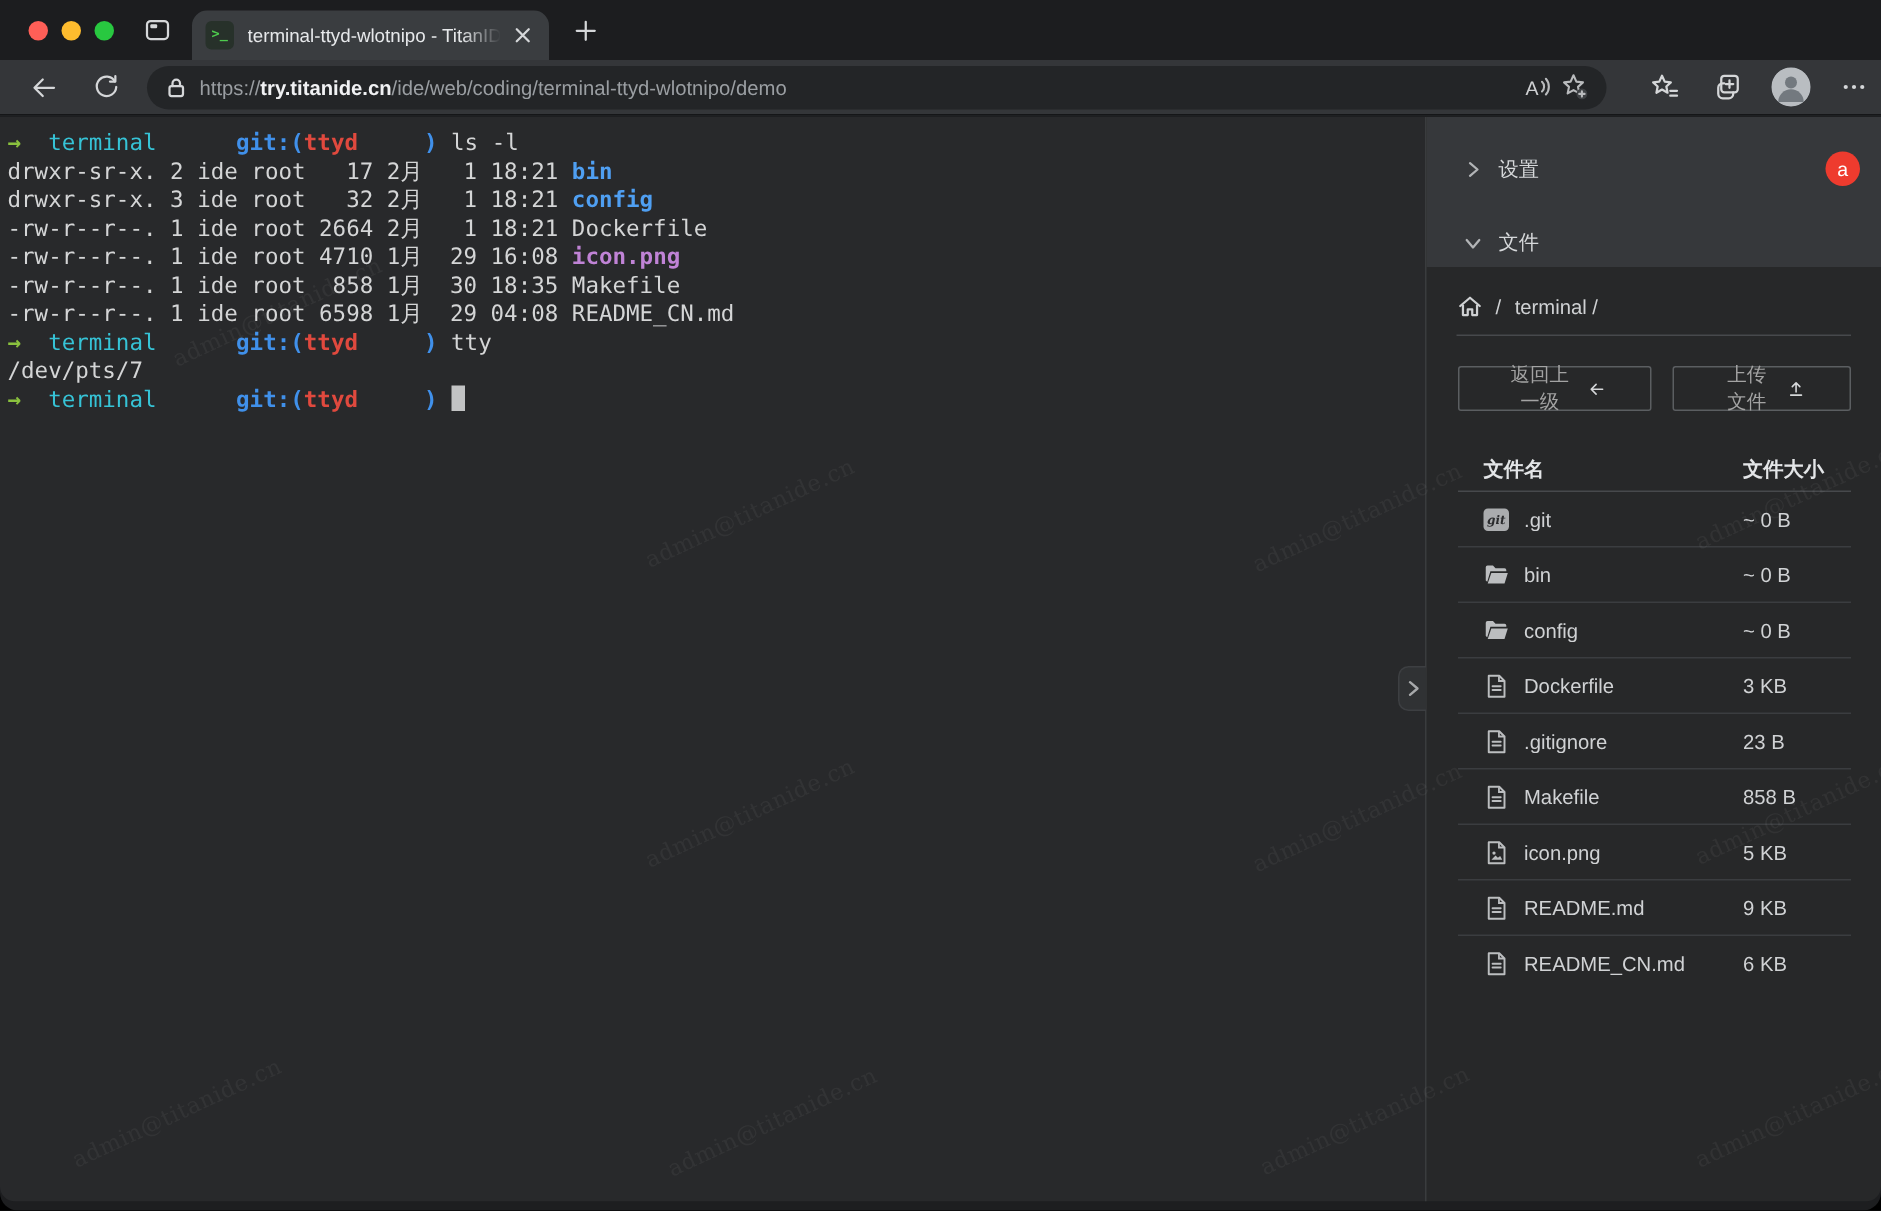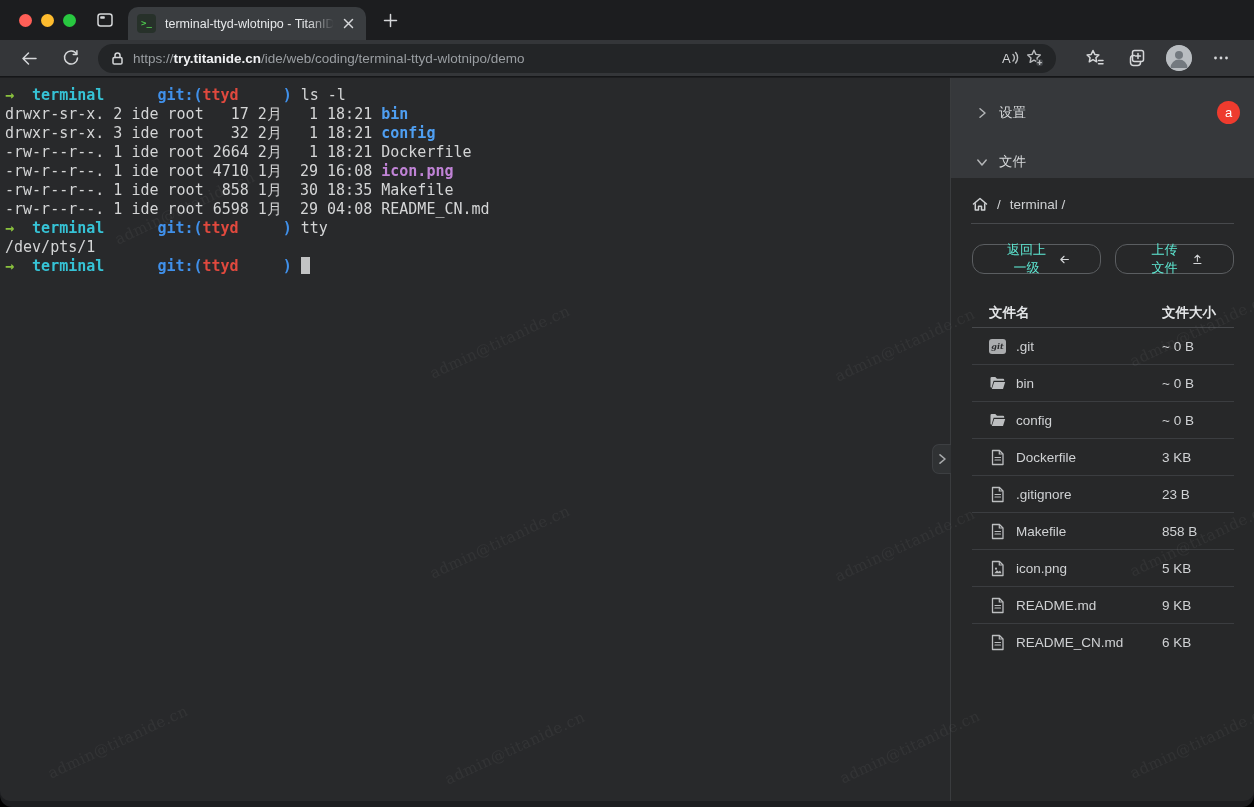--- a/index.html
+++ b/index.html
@@ -20,21 +20,21 @@
              font:bold 9px/19px "DejaVu Sans Mono", monospace; text-align:center; letter-spacing:0; flex:none; }
   .tab-title { flex:1; margin-left:9px; font-size:12.5px; color:#e6e8ea; white-space:nowrap; overflow:hidden;
                -webkit-mask-image:linear-gradient(90deg,#000 82%,transparent 97%);
                mask-image:linear-gradient(90deg,#000 82%,transparent 97%); }
   .tab-close { flex:none; width:18px; height:18px; display:flex; align-items:center; justify-content:center;
                border-radius:4px; }
   .newtab { width:26px; height:26px; margin-left:11px; display:flex; align-items:center; justify-content:center; border-radius:6px; }
 
   
   .toolbar { height:37px; background:#343639; border-bottom:1px solid #151618;
-             display:flex; align-items:center; padding:0 20px 0 16px; }
+             display:flex; align-items:center; padding:0 5px 0 16px; }
   .nav-ic { width:26px; height:26px; display:flex; align-items:center; justify-content:center; border-radius:6px; flex:none; }
   .nav-ic + .nav-ic { margin-left:16px; }
   .addressbar { flex:1; height:29px; margin:0 10px 0 14px; background:#232527; border-radius:15px;
                 display:flex; align-items:center; padding:0 8px 0 12px; min-width:0; }
   .url { flex:1; font-size:13.5px; white-space:nowrap; overflow:hidden; margin-left:8px; }
   .url .dim { color:#9a9ea2; }
   .url .host { color:#f0f1f3; font-weight:bold; }
   .bar-ic { width:26px; height:26px; display:flex; align-items:center; justify-content:center; border-radius:6px; flex:none; }
   .avatar { width:26px; height:26px; border-radius:50%; background:#a6abb0; overflow:hidden;
             display:flex; align-items:center; justify-content:center; flex:none; margin-left:16px; }
@@ -42,21 +42,21 @@
   .tool-right .bar-ic { margin-left:16px; }
 
   
   .main { position:absolute; top:78px; left:0; right:0; bottom:6px; display:flex;
           border-radius:0 0 10px 10px; overflow:hidden; }
 
   .terminal { flex:1; background:#28292b; padding:8px 0 0 5px; position:relative;
               font:15px/19px "DejaVu Sans Mono", monospace; color:#d4d5d6; }
   .term-line { white-space:pre; }
   .seg-g { color:var(--green); font-weight:bold; }
-  .seg-c { color:var(--cyan);  font-weight:bold; }
+  .seg-c { color:var(--cyan);  font-weight:normal; }
   .seg-b { color:var(--blue);  font-weight:bold;margin-left:44px; }
   .seg-r { color:var(--red);   font-weight:bold; }
   .seg-f { color:var(--fileblue); font-weight:bold; }
   .seg-m { color:var(--magenta);  font-weight:bold; }
   .seg-d { color:#d4d5d6; }
   .cursor { display:inline-block; width:9px; height:17px; background:#c2c3c4; vertical-align:-3px; }
 
   
   .handle { position:absolute; right:303px; top:366px; width:19px; height:30px; background:#303234;
             border:1px solid #3d3f42; border-right:none; border-radius:7px 0 0 7px; z-index:6;
@@ -68,22 +68,22 @@
   .sb-head { background:#36383b; padding:1px 0; }
   .sb-row { height:31px; display:flex; align-items:center; gap:11px; padding:0 14px 0 25px;
             color:#d6d8da; font-size:13.5px;margin-top:18px; }
   .badge { margin-left:auto; width:23px; height:23px; border-radius:50%; background:var(--badge);
            color:#fff; font-size:13px; display:flex; align-items:center; justify-content:center; }
   .sb-body { flex:1; }
   .breadcrumb { display:flex; align-items:center; gap:9px; padding:19px 20px 11px 21px;
                 color:#cfd1d3; font-size:13.5px; }
   .bc-divider { border-bottom:1px solid #47494c; margin:0 20px; }
   .btn-row { display:flex; gap:14px; padding:20px 20px 14px 21px; }
-  .btn { height:30px; border:1px solid #5b5e61; border-radius:12px; background:transparent;
-         color:#5eead4; font-size:13px; font-family:inherit; display:flex; align-items:center; gap:9px; padding:0 30px; cursor:pointer; }
+  .btn { height:30px; border:1px solid #5b5e61; border-radius:2px; background:transparent;
+         color:#a3a3a3; font-size:13px; font-family:inherit; display:flex; align-items:center; gap:9px; padding:0 30px; cursor:pointer; }
   .file-table { margin:10px 20px 0 21px; }
   .ft-head { display:flex; align-items:center; height:30px; border-bottom:1px solid #47494c;
              color:#e3e5e7; font-size:13.5px; font-weight:bold; }
   .ft-name-h { flex:1; padding-left:17px; }
   .ft-size-h { width:72px; flex:none; }
   .ft-row { display:flex; align-items:center; height:37px; border-bottom:1px solid #3b3d40;
             color:#d0d2d4; font-size:13.5px; }
   .ft-row:last-child { border-bottom:none; }
   .ficon { width:17px; height:17px; margin:0 10px 0 17px; flex:none; display:flex; align-items:center; justify-content:center; }
   .fname { flex:1; white-space:nowrap; overflow:hidden; }
@@ -203,21 +203,21 @@
     <div class="terminal">
       <div id="term-lines">
           <div class="term-line"><span class="seg-g">→</span><span class="seg-d">  </span><span class="seg-c">terminal</span><span class="seg-d"> </span><span class="seg-b">git:(</span><span class="seg-r">ttyd</span><span class="seg-b">)</span><span class="seg-d"> ls -l</span></div>
           <div class="term-line"><span class="seg-d">drwxr-sr-x. 2 ide root   17 2月   1 18:21 </span><span class="seg-f">bin</span></div>
           <div class="term-line"><span class="seg-d">drwxr-sr-x. 3 ide root   32 2月   1 18:21 </span><span class="seg-f">config</span></div>
           <div class="term-line"><span class="seg-d">-rw-r--r--. 1 ide root 2664 2月   1 18:21 Dockerfile</span></div>
           <div class="term-line"><span class="seg-d">-rw-r--r--. 1 ide root 4710 1月  29 16:08 </span><span class="seg-m">icon.png</span></div>
           <div class="term-line"><span class="seg-d">-rw-r--r--. 1 ide root  858 1月  30 18:35 Makefile</span></div>
           <div class="term-line"><span class="seg-d">-rw-r--r--. 1 ide root 6598 1月  29 04:08 README_CN.md</span></div>
           <div class="term-line"><span class="seg-g">→</span><span class="seg-d">  </span><span class="seg-c">terminal</span><span class="seg-d"> </span><span class="seg-b">git:(</span><span class="seg-r">ttyd</span><span class="seg-b">)</span><span class="seg-d"> tty</span></div>
-          <div class="term-line"><span class="seg-d">/dev/pts/1</span></div>
+          <div class="term-line"><span class="seg-d">/dev/pts/7</span></div>
           <div class="term-line"><span class="seg-g">→</span><span class="seg-d">  </span><span class="seg-c">terminal</span><span class="seg-d"> </span><span class="seg-b">git:(</span><span class="seg-r">ttyd</span><span class="seg-b">)</span><span class="seg-d"> </span><span class="cursor"></span></div>
         </div>
     </div>
 
     <div class="handle">
       <svg width="12" height="12" viewBox="0 0 12 12">
           <path d="M4 1.8 9 6 4 10.2" fill="none" stroke="#a7a9ab" stroke-width="1.6" stroke-linecap="round" stroke-linejoin="round"></path>
         </svg>
     </div>
 

